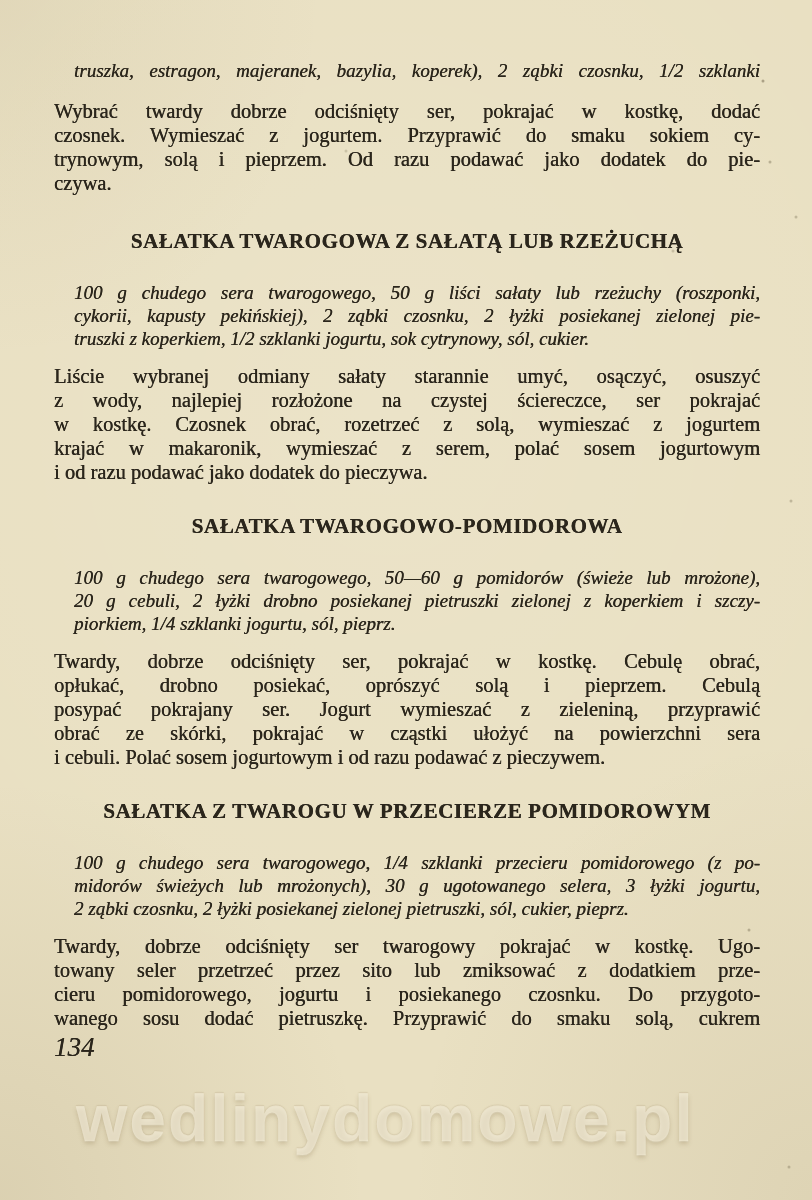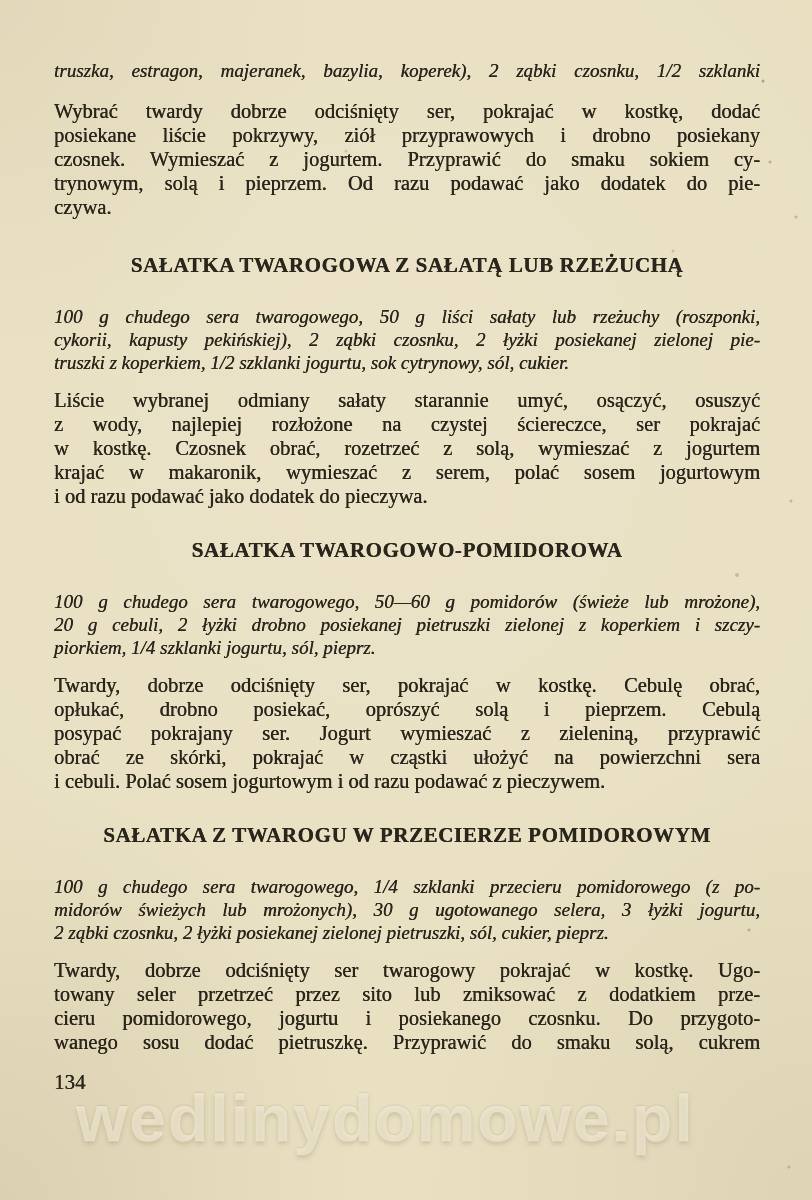--- a/index.html
+++ b/index.html
@@ -48,34 +48,35 @@
     font-size: 21px;
     line-height: 20px;
     font-weight: bold;
     letter-spacing: 0.6px;
     text-align: center;
     margin: 32px 0 30px 0;
     text-shadow: 0.3px 0 0 currentColor;
     white-space: nowrap;
   }
   .recipe-title.first { margin-top: 36px; }
-  .ingredients { margin-bottom: 14px; }
+  .ingredients { margin-bottom: 14px; margin-left: 20px; }
 
   
   .tline {
     text-align: justify;
     text-align-last: justify;
   }
   .tline-last { text-align-last: left; }
 
   .page-number {
-    font-size: 21px;
+    font-size: 27px;
     line-height: 24px;
-    margin-top: 16px;
+    margin-top: 5px;
     text-shadow: 0.35px 0 0 currentColor;
+    font-style: italic;
   }
 
   .watermark {
     position: absolute;
     left: 76px;
     top: 1080px;
     font-family: "Liberation Sans", "DejaVu Sans", sans-serif;
     font-weight: bold;
     font-size: 66px;
     letter-spacing: 2px;
@@ -114,21 +115,20 @@
 <div class="page">
 
   <div class="paper-specks"></div>
 
   <section>
     <div class="ingredients intro-ingredients">
         <div class="tline">truszka, estragon, majeranek, bazylia, koperek), 2 ząbki czosnku, 1/2 szklanki</div>
       </div>
     <div class="instructions">
         <div class="tline">Wybrać twardy dobrze odciśnięty ser, pokrajać w kostkę, dodać</div>
-        <div class="tline">posiekane liście pokrzywy, ziół przyprawowych i drobno posiekany</div>
         <div class="tline">czosnek. Wymieszać z jogurtem. Przyprawić do smaku sokiem cy-</div>
         <div class="tline">trynowym, solą i pieprzem. Od razu podawać jako dodatek do pie-</div>
         <div class="tline tline-last">czywa.</div>
       </div>
   </section>
 
   <section>
     <h2 class="recipe-title first">SAŁATKA TWAROGOWA Z SAŁATĄ LUB RZEŻUCHĄ</h2>
     <div class="ingredients">
         <div class="tline">100 g chudego sera twarogowego, 50 g liści sałaty lub rzeżuchy (roszponki,</div>

